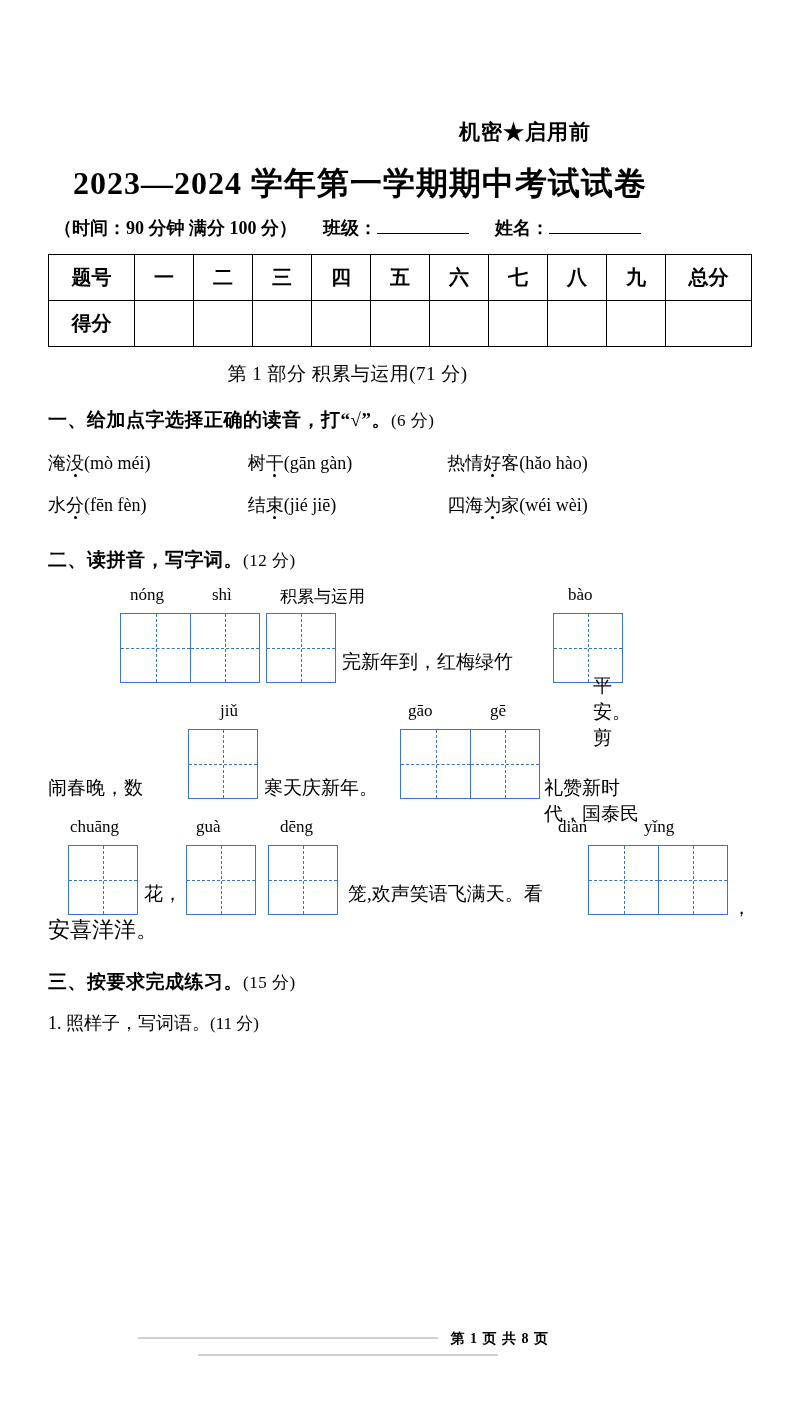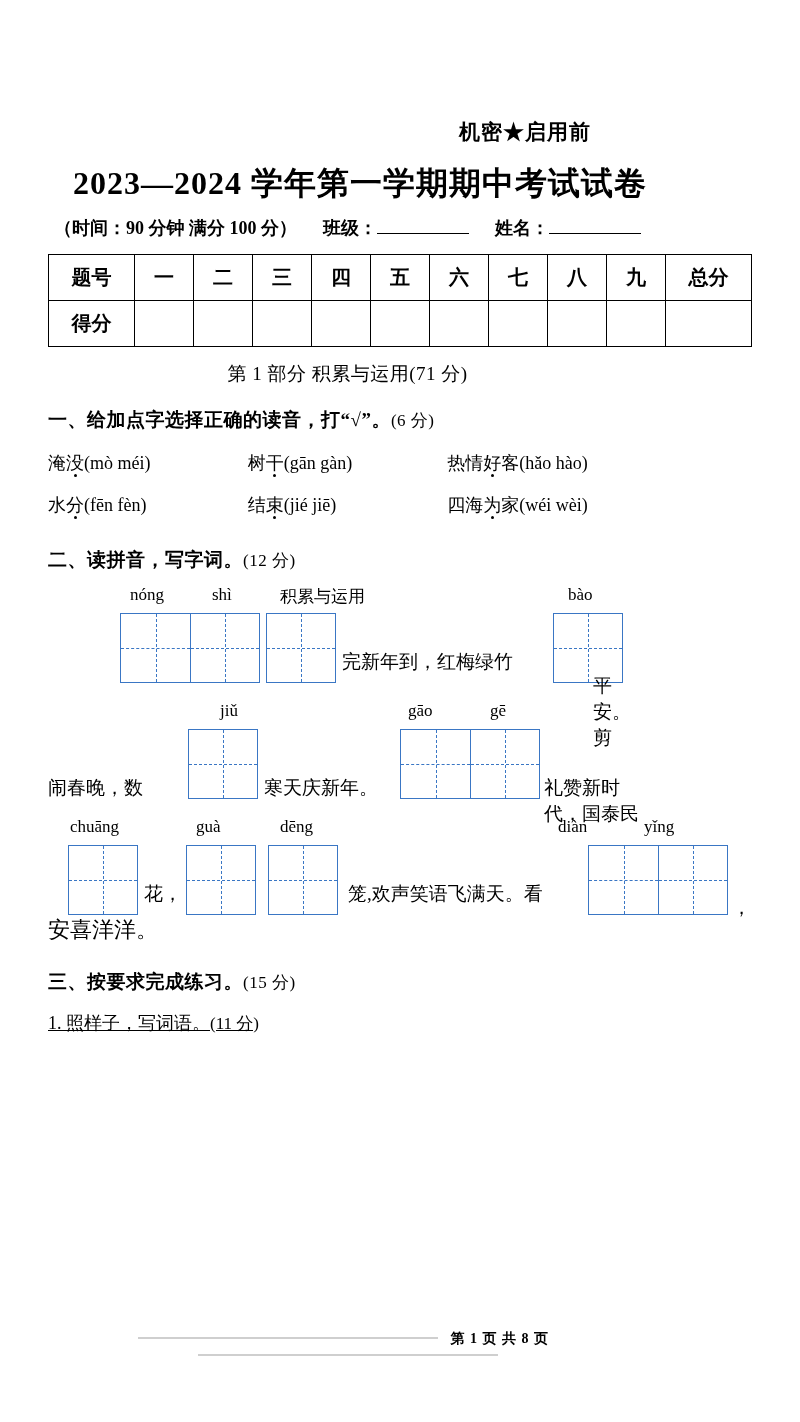--- a/index.html
+++ b/index.html
@@ -93,21 +93,20 @@
   .q-head {
     font-size: 19px;
     font-weight: 700;
     margin-top: 20px;
     letter-spacing: .5px;
   }
   .q-head .pts { font-weight: 400; font-size: 17px; }
   .q-sub {
     font-size: 18px;
     margin-top: 16px;
-    text-decoration: underline;
   }
   .q-sub .pts { font-size: 17px; }
 
   .row-pron {
     display: flex;
     font-size: 18px;
     margin-top: 18px;
   }
   .row-pron .cell { width: 248px; }
   .dotted { position: relative; }

